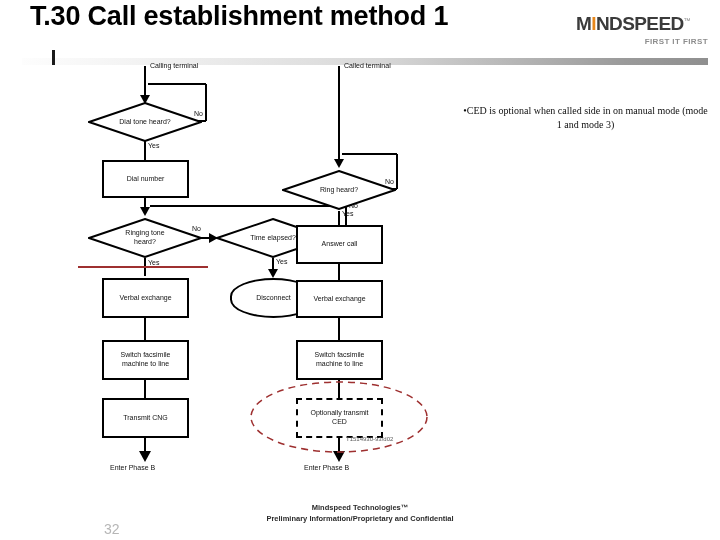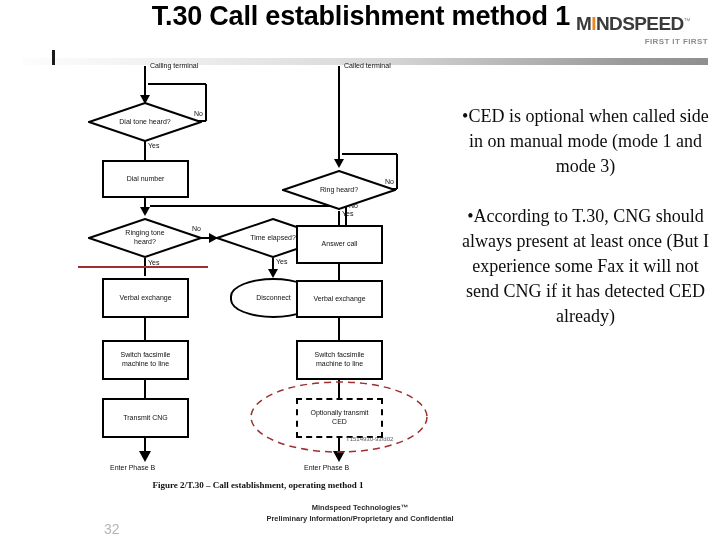--- a/index.html
+++ b/index.html
@@ -8,21 +8,20 @@
     font-family:"Liberation Sans",sans-serif;
   }
   .slide{position:absolute;inset:0;}
 
   
   .title{
     position:absolute;left:30px;top:2px;width:540px;
     font-family:"Liberation Sans",sans-serif;
     font-size:27px;font-weight:bold;color:#000;line-height:1.06;
     letter-spacing:-0.2px;
-    text-align:right;
   }
   .logo{position:absolute;left:576px;top:14px;width:132px;height:40px;}
   .logo-word{
     font-family:"Liberation Sans",sans-serif;
     font-size:19px;font-weight:bold;color:#3b3b3b;letter-spacing:-0.6px;
     line-height:1;white-space:nowrap;
   }
   .logo-word .i{color:#e8871a;}
   .logo-tm{font-size:7px;vertical-align:super;color:#8a8a8a;font-weight:normal;}
   .logo-tag{
@@ -59,21 +58,21 @@
 
   .caption{
     position:absolute;left:88px;top:480px;width:340px;text-align:center;
     font-family:"Liberation Serif",serif;font-size:9px;font-weight:bold;color:#111;
   }
 
   
   .notes{position:absolute;left:438px;top:104px;width:272px;}
   .note{
     font-family:"Liberation Serif",serif;
-    font-size:18px;color:#0d0d0d;text-align:center;line-height:1.38;margin-left:23px;
+    font-size:10px;color:#0d0d0d;text-align:center;line-height:1.38;margin-left:23px;
   }
   .note + .note{margin-top:26px;}
 
   
   .pageno{
     position:absolute;left:104px;top:521px;
     font-family:"Liberation Sans",sans-serif;font-size:14px;color:#b6b6b6;
   }
   .footer{
     position:absolute;left:230px;top:503px;width:260px;text-align:center;
@@ -232,25 +231,23 @@
 
     <div class="node box-dashed" style="left:208px;top:336px;width:87px;height:40px;">
       <span style="width:72px;">Optionally transmit CED</span>
     </div>
 
     <div class="lbl" style="left:258px;top:374px;color:#5b5b5b;font-size:6px;">T1514930-93/d02</div>
 
     <div class="lbl" style="left:216px;top:402px;">Enter Phase B</div>
   </div>
 
-  <div class="caption">Figure 2/T.30 – Call establishment, operating method 1</div>
 
   <div class="notes">
     <div class="note">•CED is optional when called side in on manual mode (mode 1 and mode 3)</div>
-    <div class="note">•According to T.30, CNG should always present at least once (But I experience some Fax it will not send CNG if it has detected CED already)</div>
   </div>
 
   <div class="pageno">32</div>
   <div class="footer">
     <div>Mindspeed Technologies™</div>
     <div>Preliminary Information/Proprietary and Confidential</div>
   </div>
 
 </div>
 

